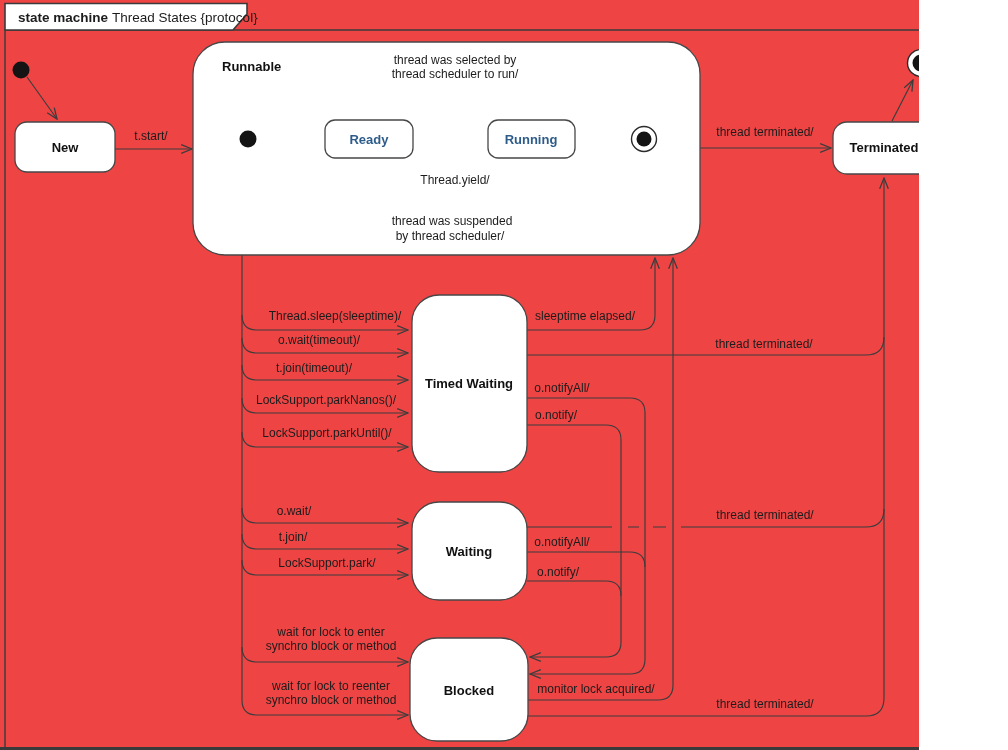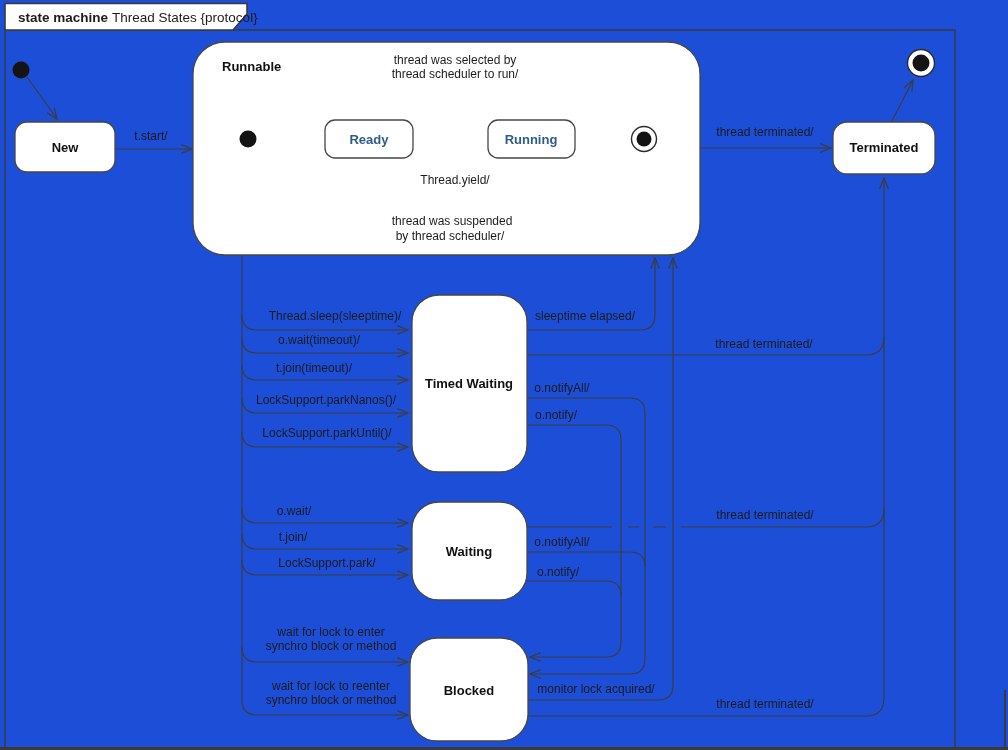--- a/index.html
+++ b/index.html
@@ -1,16 +1,16 @@
 <!DOCTYPE html>
 <html><head>
 <meta charset="utf-8">
 <style>
   html,body{margin:0;padding:0;background:#fff;}
-  #stage{position:relative;width:1008px;height:750px;background:#1d4ed8;overflow:hidden;
+  #stage{position:relative;width:919px;height:750px;background:#ef4444;overflow:hidden;
          font-family:"Liberation Sans",sans-serif;}
   svg{position:absolute;left:0;top:0;}
   text{font-family:"Liberation Sans",sans-serif;fill:#1c1c1c;}
   .tlabel{font-size:12px;}
   .sname{font-size:13px;font-weight:bold;fill:#111;}
   .bluename{font-size:13px;font-weight:bold;fill:#2e5c8a;}
   .title{font-size:13.5px;}
   .conn{fill:none;stroke:#3c3c3c;stroke-width:1.15;}
   .statebox{fill:#ffffff;stroke:#474747;stroke-width:1.3;}
 </style>

